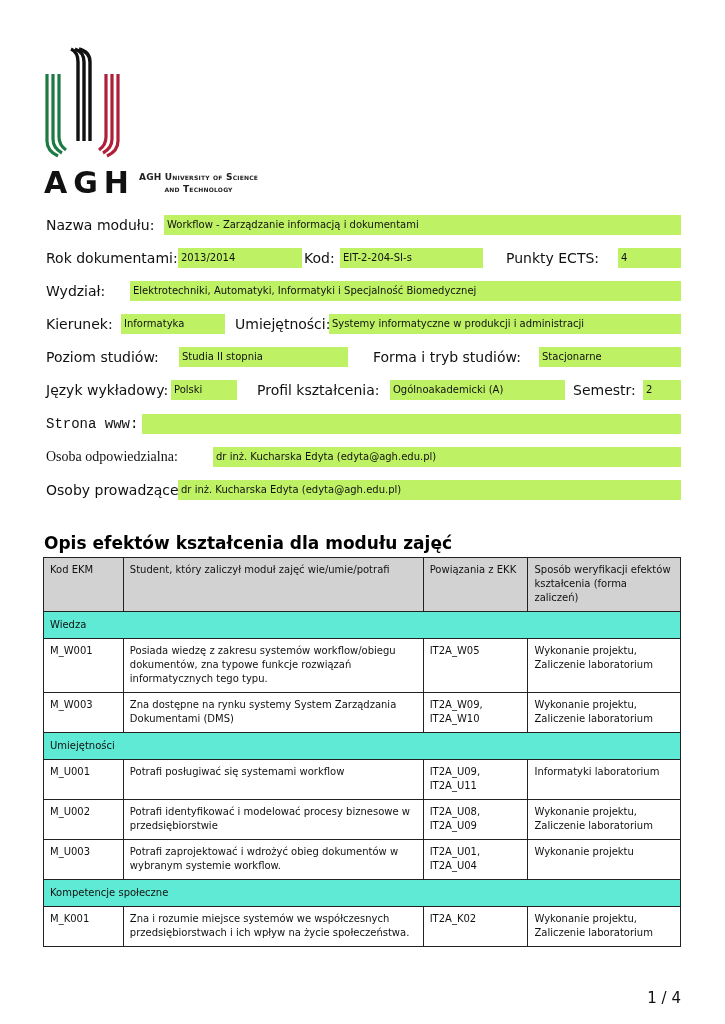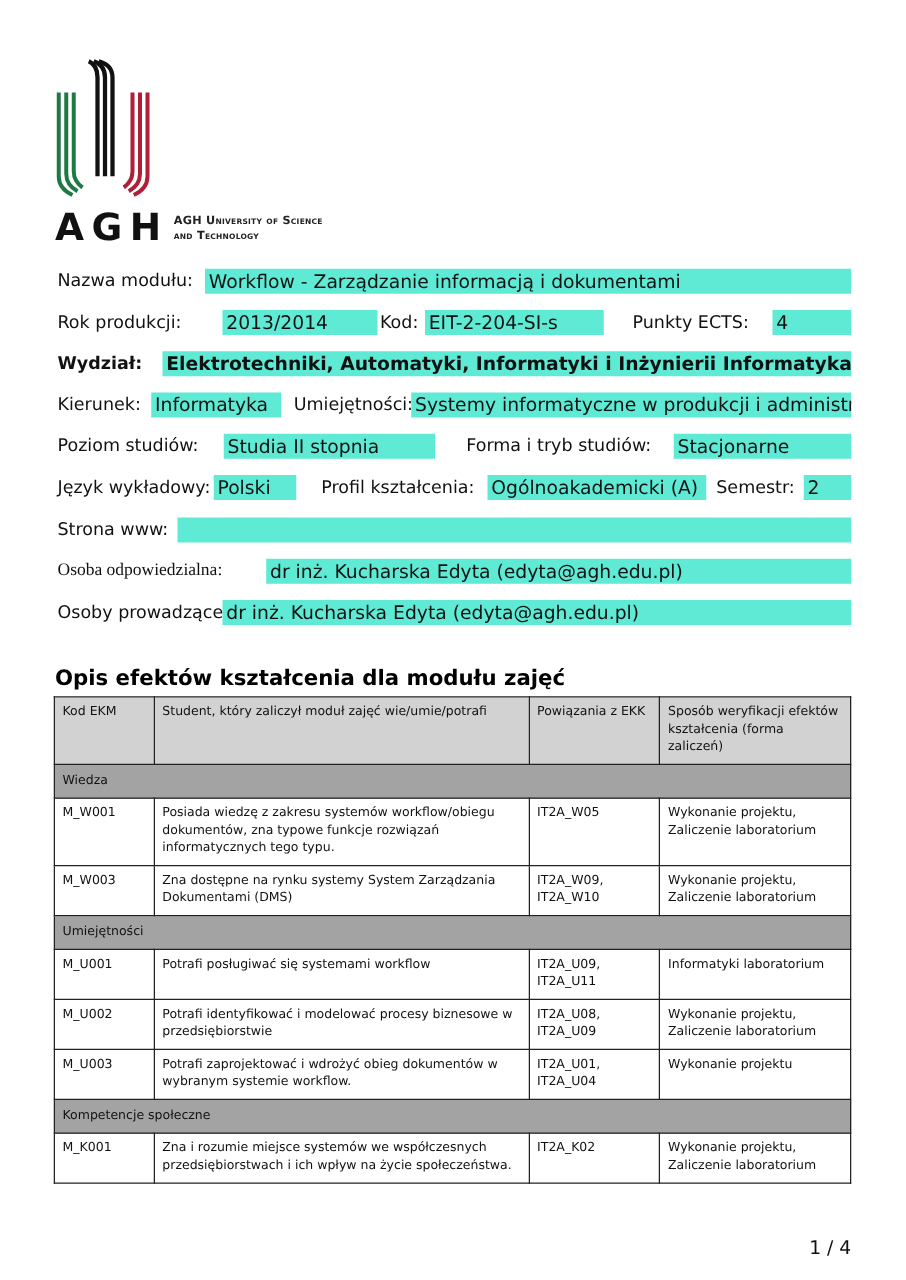--- a/index.html
+++ b/index.html
@@ -5,29 +5,29 @@
   html, body { margin:0; padding:0; background:#ffffff; }
   body { width:725px; height:1024px; position:relative; overflow:hidden;
          font-family:"DejaVu Sans", sans-serif; color:#111; }
   .logo { position:absolute; left:44px; top:46px; width:230px; height:150px; }
   .logo-wordmark { position:absolute; left:44px; top:165px; font-family:"DejaVu Sans", sans-serif;
     font-weight:bold; font-size:30px; letter-spacing:6px; color:#111; }
   .logo-sub { position:absolute; left:139px; top:171px; font-family:"DejaVu Sans", sans-serif;
     font-weight:bold; font-size:9px; line-height:12px; color:#222; letter-spacing:0.2px; }
   .field-row { position:absolute; left:46px; height:22px; }
   .lbl { position:absolute; top:2px; font-size:14px; white-space:nowrap; color:#111; }
-  .val { position:absolute; top:0; height:20px; background:#5eead4; font-size:15px;
+  .val { position:absolute; top:0; height:20px; background:#bef264; font-size:10px;
     padding-left:3px; line-height:20px; white-space:nowrap; overflow:hidden; color:#111; }
   .section-title { position:absolute; left:44px; top:533px; font-size:17px; font-weight:bold; color:#000; }
   table.ekm { position:absolute; left:43px; top:557px; width:638px; border-collapse:collapse;
     font-size:10px; line-height:14px; }
   table.ekm td, table.ekm th { border:1.5px solid #222; vertical-align:top; text-align:left;
     padding:5px 6px 6px 6px; font-weight:normal; color:#111; }
   table.ekm thead th { background:#d2d2d2; height:38px; }
-  table.ekm tr.cat td { background:#a3a3a3; padding:6px 6px; }
+  table.ekm tr.cat td { background:#5eead4; padding:6px 6px; }
   .c1 { width:67px; } .c2 { width:288px; } .c3 { width:92px; } .c4 { width:140px; }
   .page-num { position:absolute; right:44px; top:989px; font-size:15px; color:#111; }
 </style>
 </head>
 <body>
 
 <div class="logo">
   <svg width="80" height="115" viewBox="0 0 80 115">
 
     <g fill="none" stroke="#1e7a45" stroke-width="3.2">
@@ -45,40 +45,40 @@
     <g fill="none" stroke="#b01e38" stroke-width="3.2">
       <path d="M62 28 V91 Q62 99 55 104"></path>
       <path d="M68 28 V93 Q68 102 59 107"></path>
       <path d="M74 28 V95 Q74 105 63 110"></path>
     </g>
   </svg>
 </div>
 <div class="logo-wordmark">AGH</div>
 <div class="logo-sub">
   <div style="font-variant:small-caps;">AGH University of Science</div>
-  <div style="font-variant:small-caps;">and Technology</div>
+  <div style="font-variant:small-caps;text-align:center;">and Technology</div>
 </div>
 
 <div class="field-row" style="top:215px; width:635px;text-decoration:underline;">
   <span class="lbl" style="left:0;">Nazwa modułu:</span>
   <span class="val" style="left:118px; width:514px;">Workflow - Zarządzanie informacją i dokumentami</span>
 </div>
 
 <div class="field-row" style="top:248px; width:635px;">
-  <span class="lbl" style="left:0;">Rok produkcji:</span>
+  <span class="lbl" style="left:0;">Rok dokumentami:</span>
   <span class="val" style="left:132px; width:121px;">2013/2014</span>
   <span class="lbl" style="left:258px;">Kod:</span>
   <span class="val" style="left:294px; width:140px;">EIT-2-204-SI-s</span>
   <span class="lbl" style="left:460px;">Punkty ECTS:</span>
   <span class="val" style="left:572px; width:60px;">4</span>
 </div>
 
-<div class="field-row" style="top:281px; width:635px;font-weight:bold;">
+<div class="field-row" style="top:281px; width:635px;">
   <span class="lbl" style="left:0;">Wydział:</span>
-  <span class="val" style="left:84px; width:548px;">Elektrotechniki, Automatyki, Informatyki i Inżynierii Informatyka</span>
+  <span class="val" style="left:84px; width:548px;">Elektrotechniki, Automatyki, Informatyki i Specjalność Biomedycznej</span>
 </div>
 
 <div class="field-row" style="top:314px; width:635px;">
   <span class="lbl" style="left:0;">Kierunek:</span>
   <span class="val" style="left:75px; width:101px;">Informatyka</span>
   <span class="lbl" style="left:189px;">Umiejętności:</span>
   <span class="val" style="left:283px; width:349px;">Systemy informatyczne w produkcji i administracji</span>
 </div>
 
 <div class="field-row" style="top:347px; width:635px;">
@@ -91,21 +91,21 @@
 <div class="field-row" style="top:380px; width:635px;">
   <span class="lbl" style="left:0;">Język wykładowy:</span>
   <span class="val" style="left:125px; width:63px;">Polski</span>
   <span class="lbl" style="left:211px;">Profil kształcenia:</span>
   <span class="val" style="left:344px; width:172px;">Ogólnoakademicki (A)</span>
   <span class="lbl" style="left:527px;">Semestr:</span>
   <span class="val" style="left:597px; width:35px;">2</span>
 </div>
 
 <div class="field-row" style="top:414px; width:635px;">
-  <span class="lbl" style="left:0;">Strona www:</span>
+  <span class="lbl" style="left:0;font-family:Liberation Mono, monospace;">Strona www:</span>
   <span class="val" style="left:96px; width:536px;"></span>
 </div>
 
 <div class="field-row" style="top:447px; width:635px;">
   <span class="lbl" style="left:0;font-family:Liberation Serif, serif;">Osoba odpowiedzialna:</span>
   <span class="val" style="left:167px; width:465px;">dr inż. Kucharska Edyta (edyta@agh.edu.pl)</span>
 </div>
 
 <div class="field-row" style="top:480px; width:635px;">
   <span class="lbl" style="left:0;">Osoby prowadzące:</span>

